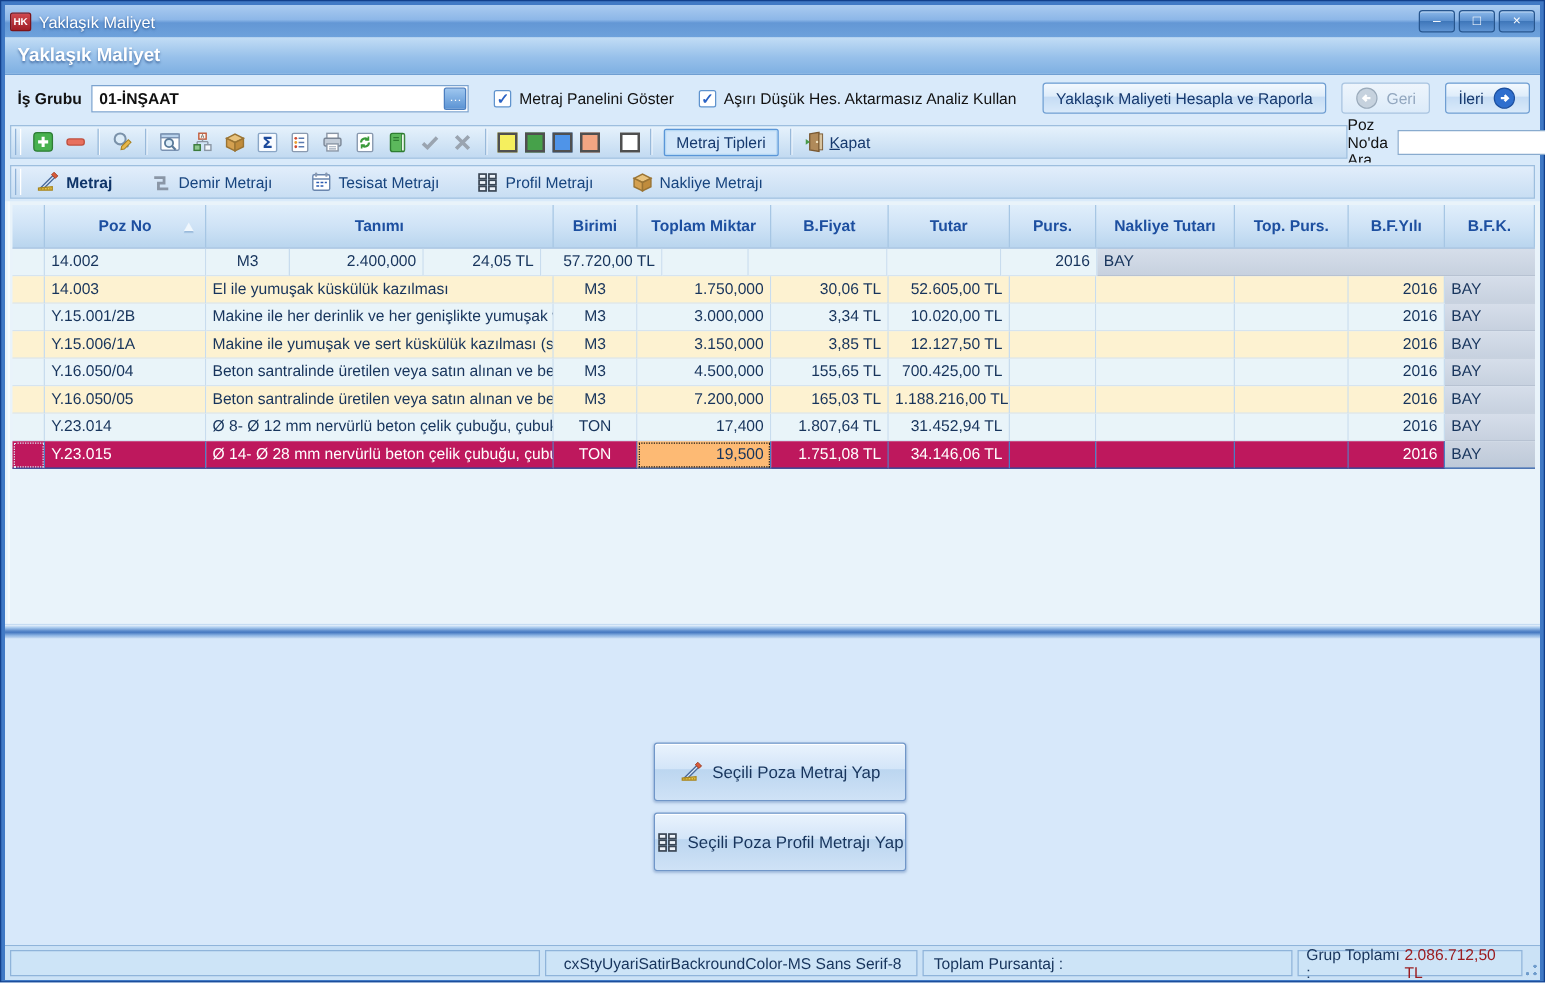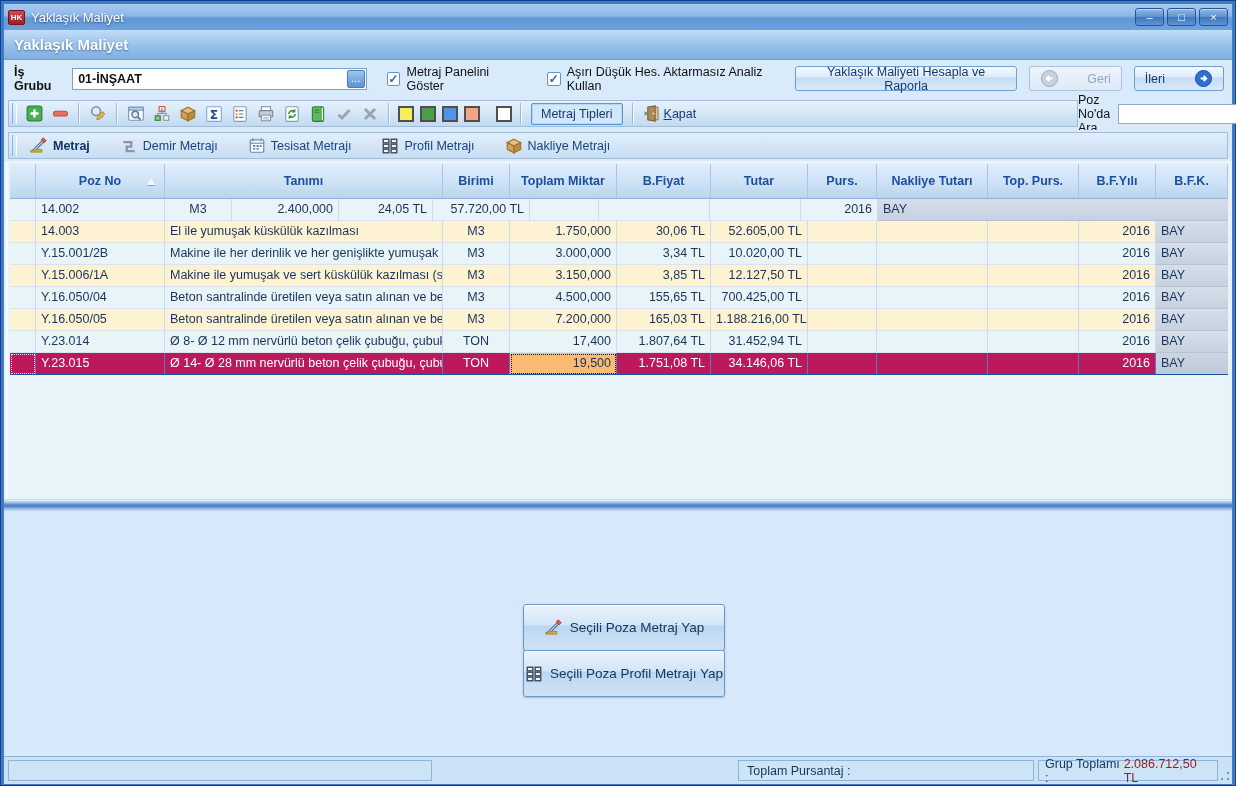--- a/index.html
+++ b/index.html
@@ -39,21 +39,21 @@
   .chk { display:flex; align-items:center; margin-left:20px; cursor:pointer; }
   .cb { width:14px; height:14px; background:#fff; border:1px solid #5f93cd; border-radius:2px;
     display:inline-flex; align-items:center; justify-content:center; margin-right:6px; }
   .cb i { font-style:normal; color:#2a62c4; font-size:12px; font-weight:bold; line-height:12px; }
   .chk span.t { color:#111; font-size:12.5px; }
   .spacer { flex:1; }
   .btn { height:25px; border:1px solid #6f9ed2; border-radius:3px; cursor:pointer; color:#16396e; font-size:12.5px;
     background:linear-gradient(#f3f9fe 0%,#ddecfa 45%,#c5dcf4 46%,#d9eafa 100%);
     display:inline-flex; align-items:center; justify-content:center; padding:0 10px; }
   .btn.hesapla { font-size:12.5px; }
-  .btn.nav { margin-left:12px;gap:22px; }
+  .btn.nav { margin-left:12px; }
   .btn.nav .ic { display:inline-flex; width:19px; height:19px; }
   .btn.geri { color:#92a7bf; border-color:#a9c4e0; background:linear-gradient(#eef5fc,#dcebf9); }
   .btn.geri .ic { margin-right:6px; }
   .btn.ileri .ic { margin-left:7px; }
   .btn.ileri { margin-right:2px; }
 
   
   .toolbar-row { height:33px; flex:0 0 33px; display:flex; align-items:center; background:#d9eafa; padding:0 4px; }
   .tb-band { flex:0 0 1070px; height:27px; display:flex; align-items:center;
     background:linear-gradient(#e6f2fc,#c2daf1); border:1px solid #9dbede; padding:0 2px; }
@@ -119,21 +119,21 @@
     border-top:1px solid #c6dcf2; }
 
   
   .lower { flex:0 0 246px; position:relative; background:#d7e8fa; border-bottom:1px solid #8fb4da; }
   .action-btn { position:absolute; left:519px; width:202px; height:47px; border:1px solid #7096c8; border-radius:3px;
     background:linear-gradient(#eaf3fd 0%,#d3e5f8 45%,#bcd6f0 46%,#cfe2f6 100%);
     box-shadow:0 1px 2px rgba(60,100,160,.35), inset 0 1px 0 #fff;
     display:flex; align-items:center; justify-content:center; cursor:pointer;
     color:#17345c; font-size:13.5px; }
   .action-btn .ic { margin-right:7px; display:inline-flex; }
-  .action-btn.b1 { top:93px; }
+  .action-btn.b1 { top:83px; }
   .action-btn.b2 { top:139px; }
 
   
   .statusbar { flex:0 0 27px; position:relative; background:#cbe2f6; }
   .sb-panel { position:absolute; top:3px; height:21px; background:#cde4f7; border:1px solid #8fb4da;
     display:flex; align-items:center; color:#17345c; font-size:12.5px; }
   .sb-1 { left:4px; width:424px; }
   .sb-2 { left:432px; width:298px; padding-left:14px; }
   .sb-3 { left:734px; width:296px; padding-left:8px; }
   .sb-4 { left:1034px; width:180px; padding:0 6px; justify-content:space-between; }
@@ -597,20 +597,23 @@
                 <rect x="9" y="10.8" width="5" height="3.2"></rect>
               </g>
             </svg>
           </span>
         <span>Seçili Poza Profil Metrajı Yap</span>
       </button>
     </div>
 
     <div class="statusbar">
       <div class="sb-panel sb-1"></div>
+      <div class="sb-panel sb-2">
+        <span>cxStyUyariSatirBackroundColor-MS Sans Serif-8</span>
+      </div>
       <div class="sb-panel sb-3">
         <span>Toplam Pursantaj :</span>
       </div>
       <div class="sb-panel sb-4">
         <span>Grup Toplamı :</span>
         <span class="val">2.086.712,50 TL</span>
       </div>
       <span class="grip"></span>
     </div>
 

